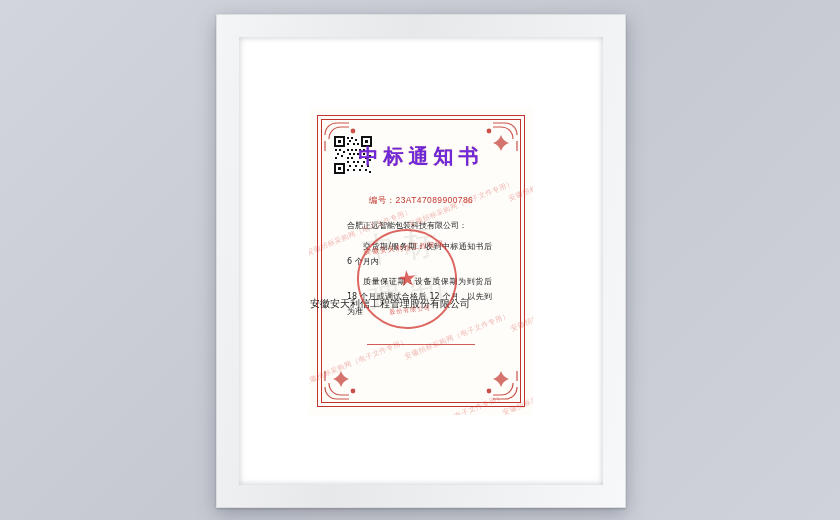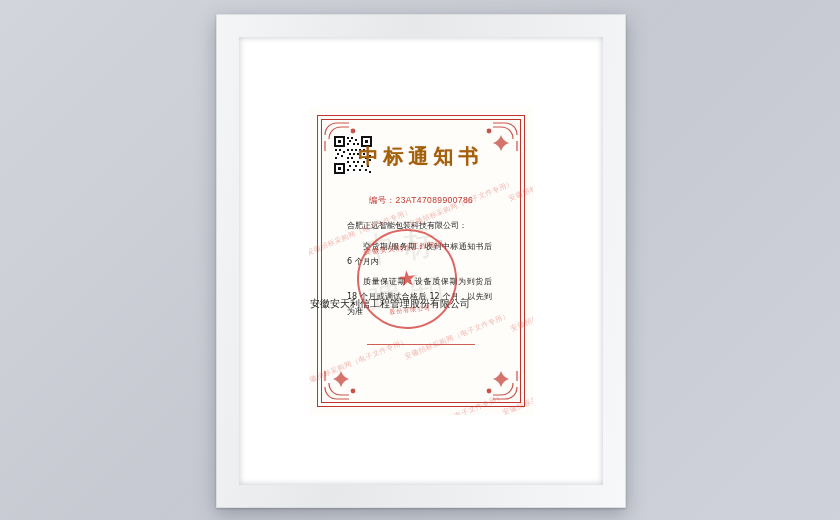--- a/index.html
+++ b/index.html
@@ -99,21 +99,21 @@
     top: 24px;
     bottom: 24px;
     color: #222;
   }
 
   .doc-title {
     text-align: center;
     font-family: "DejaVu Serif", serif;
     font-size: 20px;
     letter-spacing: 5px;
-    color: #a16207;
+    color: #6d28d9;
     font-weight: bold;
     margin-top: 12px;
     text-shadow: 0 0 1px rgba(192,52,44,0.5);
   }
   .doc-number {
     text-align: center;
     font-size: 8.5px;
     color: #c0342c;
     margin-top: 25px;
     letter-spacing: 0.4px;

